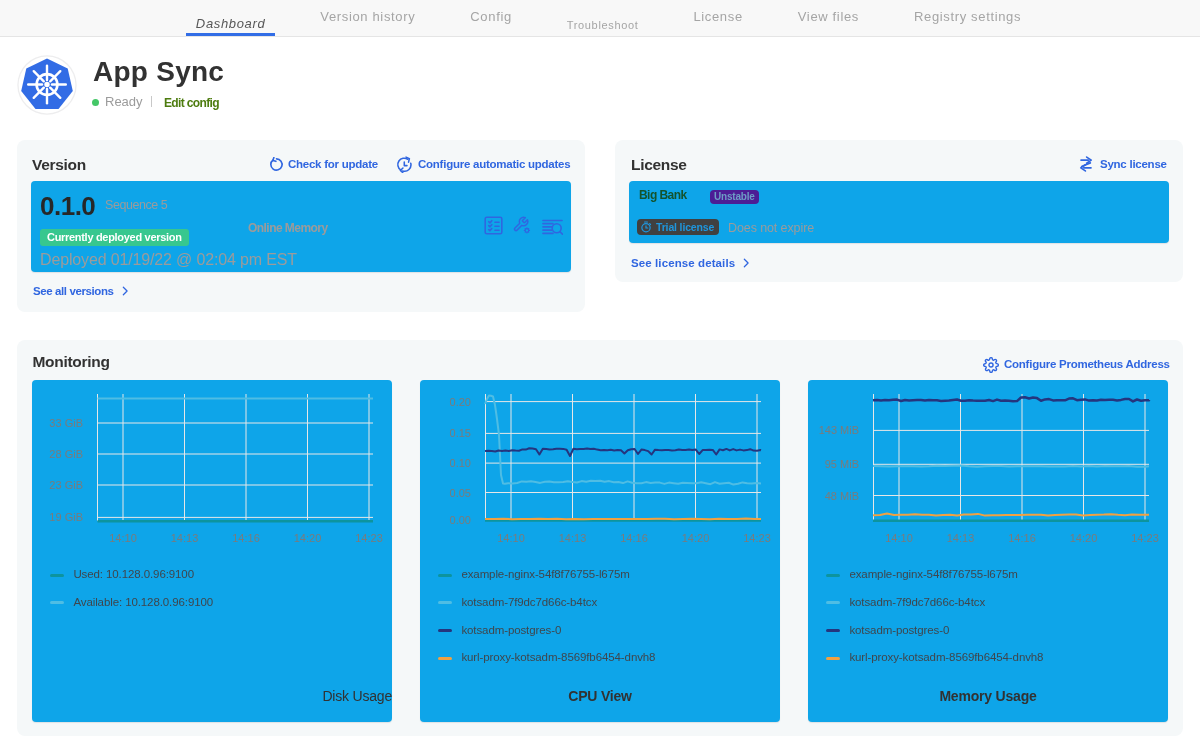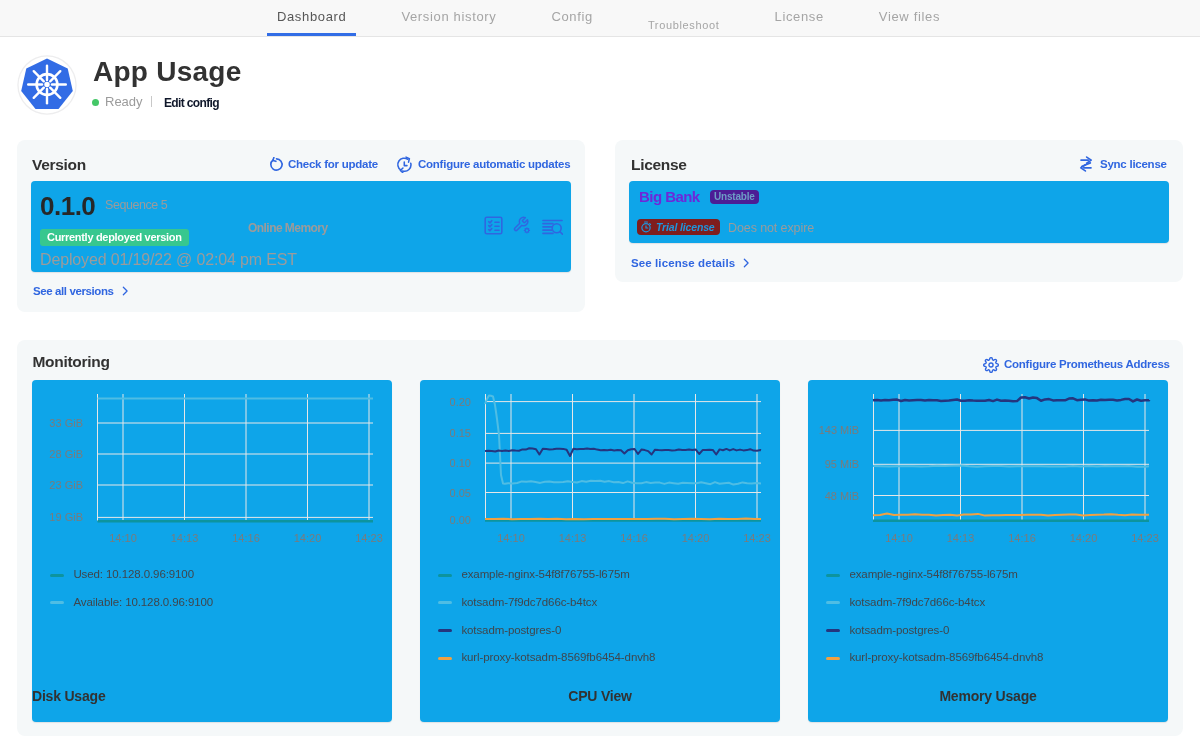--- a/index.html
+++ b/index.html
@@ -6,51 +6,52 @@
 .abs { position:absolute; }
 .link { position:absolute; color:#3066e0; font-weight:bold; font-size:11.5px; letter-spacing:-0.25px; white-space:nowrap; }
 .card { position:absolute; background:#f5f8f9; border-radius:8px; }
 .white { position:absolute; background:#0ea5e9; border-radius:4px; box-shadow:0 1px 1px rgba(120,130,140,0.18); }
 .ctitle { position:absolute; font-size:15.5px; font-weight:bold; color:#323232; letter-spacing:-0.3px; }
 </style></head>
 <body>
 
 <div class="abs" style="left:0;top:0;width:1200px;height:37px;background:#f8f8f8;border-bottom:1px solid #e5e5e5;">
   <div style="display:flex;justify-content:center;height:36px;padding-left:17px;">
-      <div style="margin:0 17.5px;padding:0 10px;height:36px;line-height:34px;font-size:13px;letter-spacing:0.65px;color:#575757;font-weight:500;border-bottom:3px solid #326de6;box-sizing:border-box;">Dashboard</div>
+      <div style="margin:0 17.5px;padding:7px 10px;height:36px;line-height:34px;font-size:13px;letter-spacing:0.65px;color:#575757;font-weight:500;border-bottom:3px solid #326de6;box-sizing:border-box;font-style:italic;">Dashboard</div>
       <div style="margin:0 17.5px;padding:0 10px;height:36px;line-height:34px;font-size:13px;letter-spacing:0.65px;color:#a5a5a5;">Version history</div>
       <div style="margin:0 17.5px;padding:0 10px;height:36px;line-height:34px;font-size:13px;letter-spacing:0.65px;color:#a5a5a5;">Config</div>
       <div style="margin:0 17.5px;padding:8px 10px;height:36px;line-height:34px;font-size:11px;letter-spacing:0.65px;color:#a5a5a5;">Troubleshoot</div>
       <div style="margin:0 17.5px;padding:0 10px;height:36px;line-height:34px;font-size:13px;letter-spacing:0.65px;color:#a5a5a5;">License</div>
       <div style="margin:0 17.5px;padding:0 10px;height:36px;line-height:34px;font-size:13px;letter-spacing:0.65px;color:#a5a5a5;">View files</div>
+      <div style="margin:0 17.5px;padding:0 10px;height:36px;line-height:34px;font-size:13px;letter-spacing:0.65px;color:#a5a5a5;">Registry settings</div>
     </div>
 </div>
 
 <svg style="position:absolute;left:17px;top:55px" width="60" height="60" viewBox="0 0 60 60">
 <circle cx="30" cy="30" r="29.7" fill="#ededee"></circle>
 <circle cx="30" cy="30" r="28.4" fill="#ffffff"></circle>
 <polygon points="30,3.5 50.7,13.5 55.8,35.9 41.5,53.9 18.5,53.9 4.2,35.9 9.3,13.5" fill="#326ce5"></polygon>
 <g stroke="#ffffff" fill="none" stroke-width="2.4" stroke-linecap="round">
 <path d="M30 10.7 V25"></path>
       <path d="M30 34 V48.3"></path>
 <path d="M11.2 29.5 H25"></path>
       <path d="M35 29.5 H48.8"></path>
 <path d="M33.2 26.3 L43.3 16.2"></path>
       <path d="M26.8 26.3 L16.7 16.2"></path>
 <path d="M33.2 32.7 L43.3 42.8"></path>
       <path d="M26.8 32.7 L16.7 42.8"></path>
 <circle cx="30" cy="29.5" r="10.4" stroke-width="2.6"></circle>
 </g>
 <circle cx="30" cy="29.5" r="2.7" fill="#fff"></circle>
 </svg>
-<div class="abs" style="left:93px;top:56px;font-size:28px;font-weight:bold;color:#323232;letter-spacing:0.25px;">App Usage</div>
+<div class="abs" style="left:93px;top:56px;font-size:28px;font-weight:bold;color:#323232;letter-spacing:0.25px;">App Sync</div>
 <span class="abs" style="left:92px;top:98.5px;width:7px;height:7px;border-radius:50%;background:#44c767;"></span>
 <div class="abs" style="left:105px;top:94.3px;font-size:13px;color:#9b9b9b;">Ready</div>
 <div class="abs" style="left:151px;top:96px;width:1px;height:11px;background:#c8c8c8;"></div>
-<div class="abs" style="left:164px;top:95.5px;font-size:12px;font-weight:bold;color:#0f172a;letter-spacing:-0.65px;">Edit config</div>
+<div class="abs" style="left:164px;top:95.5px;font-size:12px;font-weight:bold;color:#4d7c0f;letter-spacing:-0.65px;">Edit config</div>
 
 <div class="card" style="left:17px;top:140px;width:568px;height:172px;"></div>
 <div class="ctitle" style="left:32px;top:156px;">Version</div>
 <svg style="position:absolute;left:269px;top:157px" width="15" height="15" viewBox="0 0 24 24" fill="none" stroke="#3066e0" stroke-width="2.6" stroke-linecap="round" stroke-linejoin="round">
     <path d="M6.5 4.8 A 9 9 0 1 0 12 3"></path>
     <path d="M7.8 0.8 L6.2 5.6 L11 6.9"></path>
   </svg>
 <div class="link" style="left:288px;top:157.6px;">Check for update</div>
 <svg style="position:absolute;left:396px;top:156px" width="17" height="17" viewBox="0 0 24 24" fill="none" stroke="#3066e0" stroke-width="2.2" stroke-linecap="round" stroke-linejoin="round">
     <path d="M16.6 4.6 A9 9 0 1 0 6.6 19.6"></path>
@@ -95,23 +96,23 @@
 <div class="ctitle" style="left:631px;top:156px;">License</div>
 <svg style="position:absolute;left:1078px;top:156px" width="16" height="16" viewBox="0 0 24 24" fill="none" stroke="#3066e0" stroke-width="2.5" stroke-linecap="round" stroke-linejoin="round">
     <path d="M4.5 6.2 H15.5"></path>
     <path d="M13 1.6 L19.8 6.2 L13 10.8"></path>
     <path d="M18.5 10.3 L5.5 15.8"></path>
     <path d="M19.5 17.8 H8.5"></path>
     <path d="M11 13.2 L4.2 17.8 L11 22.4"></path>
   </svg>
 <div class="link" style="left:1100px;top:157.6px;">Sync license</div>
 <div class="white" style="left:629px;top:180.5px;width:540px;height:62px;"></div>
-<div class="abs" style="left:639px;top:189px;font-size:15px;font-weight:bold;color:#6d28d9;letter-spacing:-0.55px;line-height:1;">Big Bank</div>
+<div class="abs" style="left:639px;top:189px;font-size:12px;font-weight:bold;color:#14532d;letter-spacing:-0.55px;line-height:1;">Big Bank</div>
 <div class="abs" style="left:710px;top:189.7px;height:14px;line-height:14px;background:#4c1d95;border-radius:4px;color:#6d9dc6;font-size:10px;font-weight:bold;padding:0 4px;letter-spacing:-0.2px;">Unstable</div>
-<div class="abs" style="left:637px;top:219px;height:16px;background:#7f1d1d;border-radius:4px;display:flex;align-items:center;padding:0 5px 0 3px;font-style:italic;">
+<div class="abs" style="left:637px;top:219px;height:16px;background:#404040;border-radius:4px;display:flex;align-items:center;padding:0 5px 0 3px;">
   <svg width="12" height="12" viewBox="0 0 24 24" fill="none" stroke="#1e96dd" stroke-width="2.4" stroke-linecap="round">
       <circle cx="12" cy="13.5" r="8.3"></circle>
       <path d="M12 9.8 v4.2 h3.6"></path>
       <path d="M9.2 2 h5.6"></path>
       <path d="M19.3 5.2 l1.8 1.8"></path>
     </svg>
   <span style="color:#1e96dd;font-size:10.5px;font-weight:bold;margin-left:4px;letter-spacing:-0.15px;">Trial license</span>
 </div>
 <div class="abs" style="left:728px;top:221.5px;font-size:12.5px;font-weight:500;color:#9b9b9b;letter-spacing:-0.1px;line-height:1;">Does not expire</div>
 <div class="link" style="left:631px;top:256.6px;letter-spacing:0.1px;display:flex;">See license details <svg width="10" height="10" viewBox="0 0 24 24" fill="none" stroke="#3066e0" stroke-width="3" stroke-linecap="round" stroke-linejoin="round" style="margin-left:6px;margin-top:1px;">
@@ -147,21 +148,21 @@
       <text x="214" y="162" text-anchor="middle" font-size="11" fill="#7b7b7b">14:16</text>
       <text x="275.5" y="162" text-anchor="middle" font-size="11" fill="#7b7b7b">14:20</text>
       <text x="337" y="162" text-anchor="middle" font-size="11" fill="#7b7b7b">14:23</text>
       <polyline points="65.5,18.6 341,18.6" fill="none" stroke="#4fbde4" stroke-width="2" stroke-linejoin="round"></polyline>
       <polyline points="65.5,141.3 341,141.3" fill="none" stroke="#0d949e" stroke-width="2.5" stroke-linejoin="round"></polyline>
     </svg>
   <div style="position:absolute;left:18.4px;top:193.7px;width:14px;height:3px;border-radius:1.5px;background:#0d949e;"></div>
     <div style="position:absolute;left:41.4px;top:188.2px;font-size:11.5px;letter-spacing:-0.1px;color:#3f464d;white-space:nowrap;">Used: 10.128.0.96:9100</div>
     <div style="position:absolute;left:18.4px;top:221.39999999999998px;width:14px;height:3px;border-radius:1.5px;background:#4fbde4;"></div>
     <div style="position:absolute;left:41.4px;top:215.89999999999998px;font-size:11.5px;letter-spacing:-0.1px;color:#3f464d;white-space:nowrap;">Available: 10.128.0.96:9100</div>
-  <div style="position:absolute;top:308px;width:360px;text-align:left;font-size:14px;font-weight:bold;color:#323232;letter-spacing:-0.2px;">Disk Usage</div>
+  <div style="position:absolute;top:308px;width:360px;text-align:right;font-size:14px;font-weight:normal;color:#323232;letter-spacing:-0.2px;">Disk Usage</div>
 </div>
 <div class="white" style="left:420px;top:380px;width:360px;height:342px;">
   <svg width="360" height="175" style="position:absolute;top:0;left:0">
       <line x1="91" y1="14" x2="91" y2="141" stroke="#e7e7e7" stroke-width="1"></line>
       <line x1="152.5" y1="14" x2="152.5" y2="141" stroke="#e7e7e7" stroke-width="1"></line>
       <line x1="214" y1="14" x2="214" y2="141" stroke="#e7e7e7" stroke-width="1"></line>
       <line x1="275.5" y1="14" x2="275.5" y2="141" stroke="#e7e7e7" stroke-width="1"></line>
       <line x1="337" y1="14" x2="337" y2="141" stroke="#e7e7e7" stroke-width="1"></line>
       <line x1="65.5" y1="21.6" x2="341" y2="21.6" stroke="#e7e7e7" stroke-width="1"></line>
       <line x1="65.5" y1="53.4" x2="341" y2="53.4" stroke="#e7e7e7" stroke-width="1"></line>

